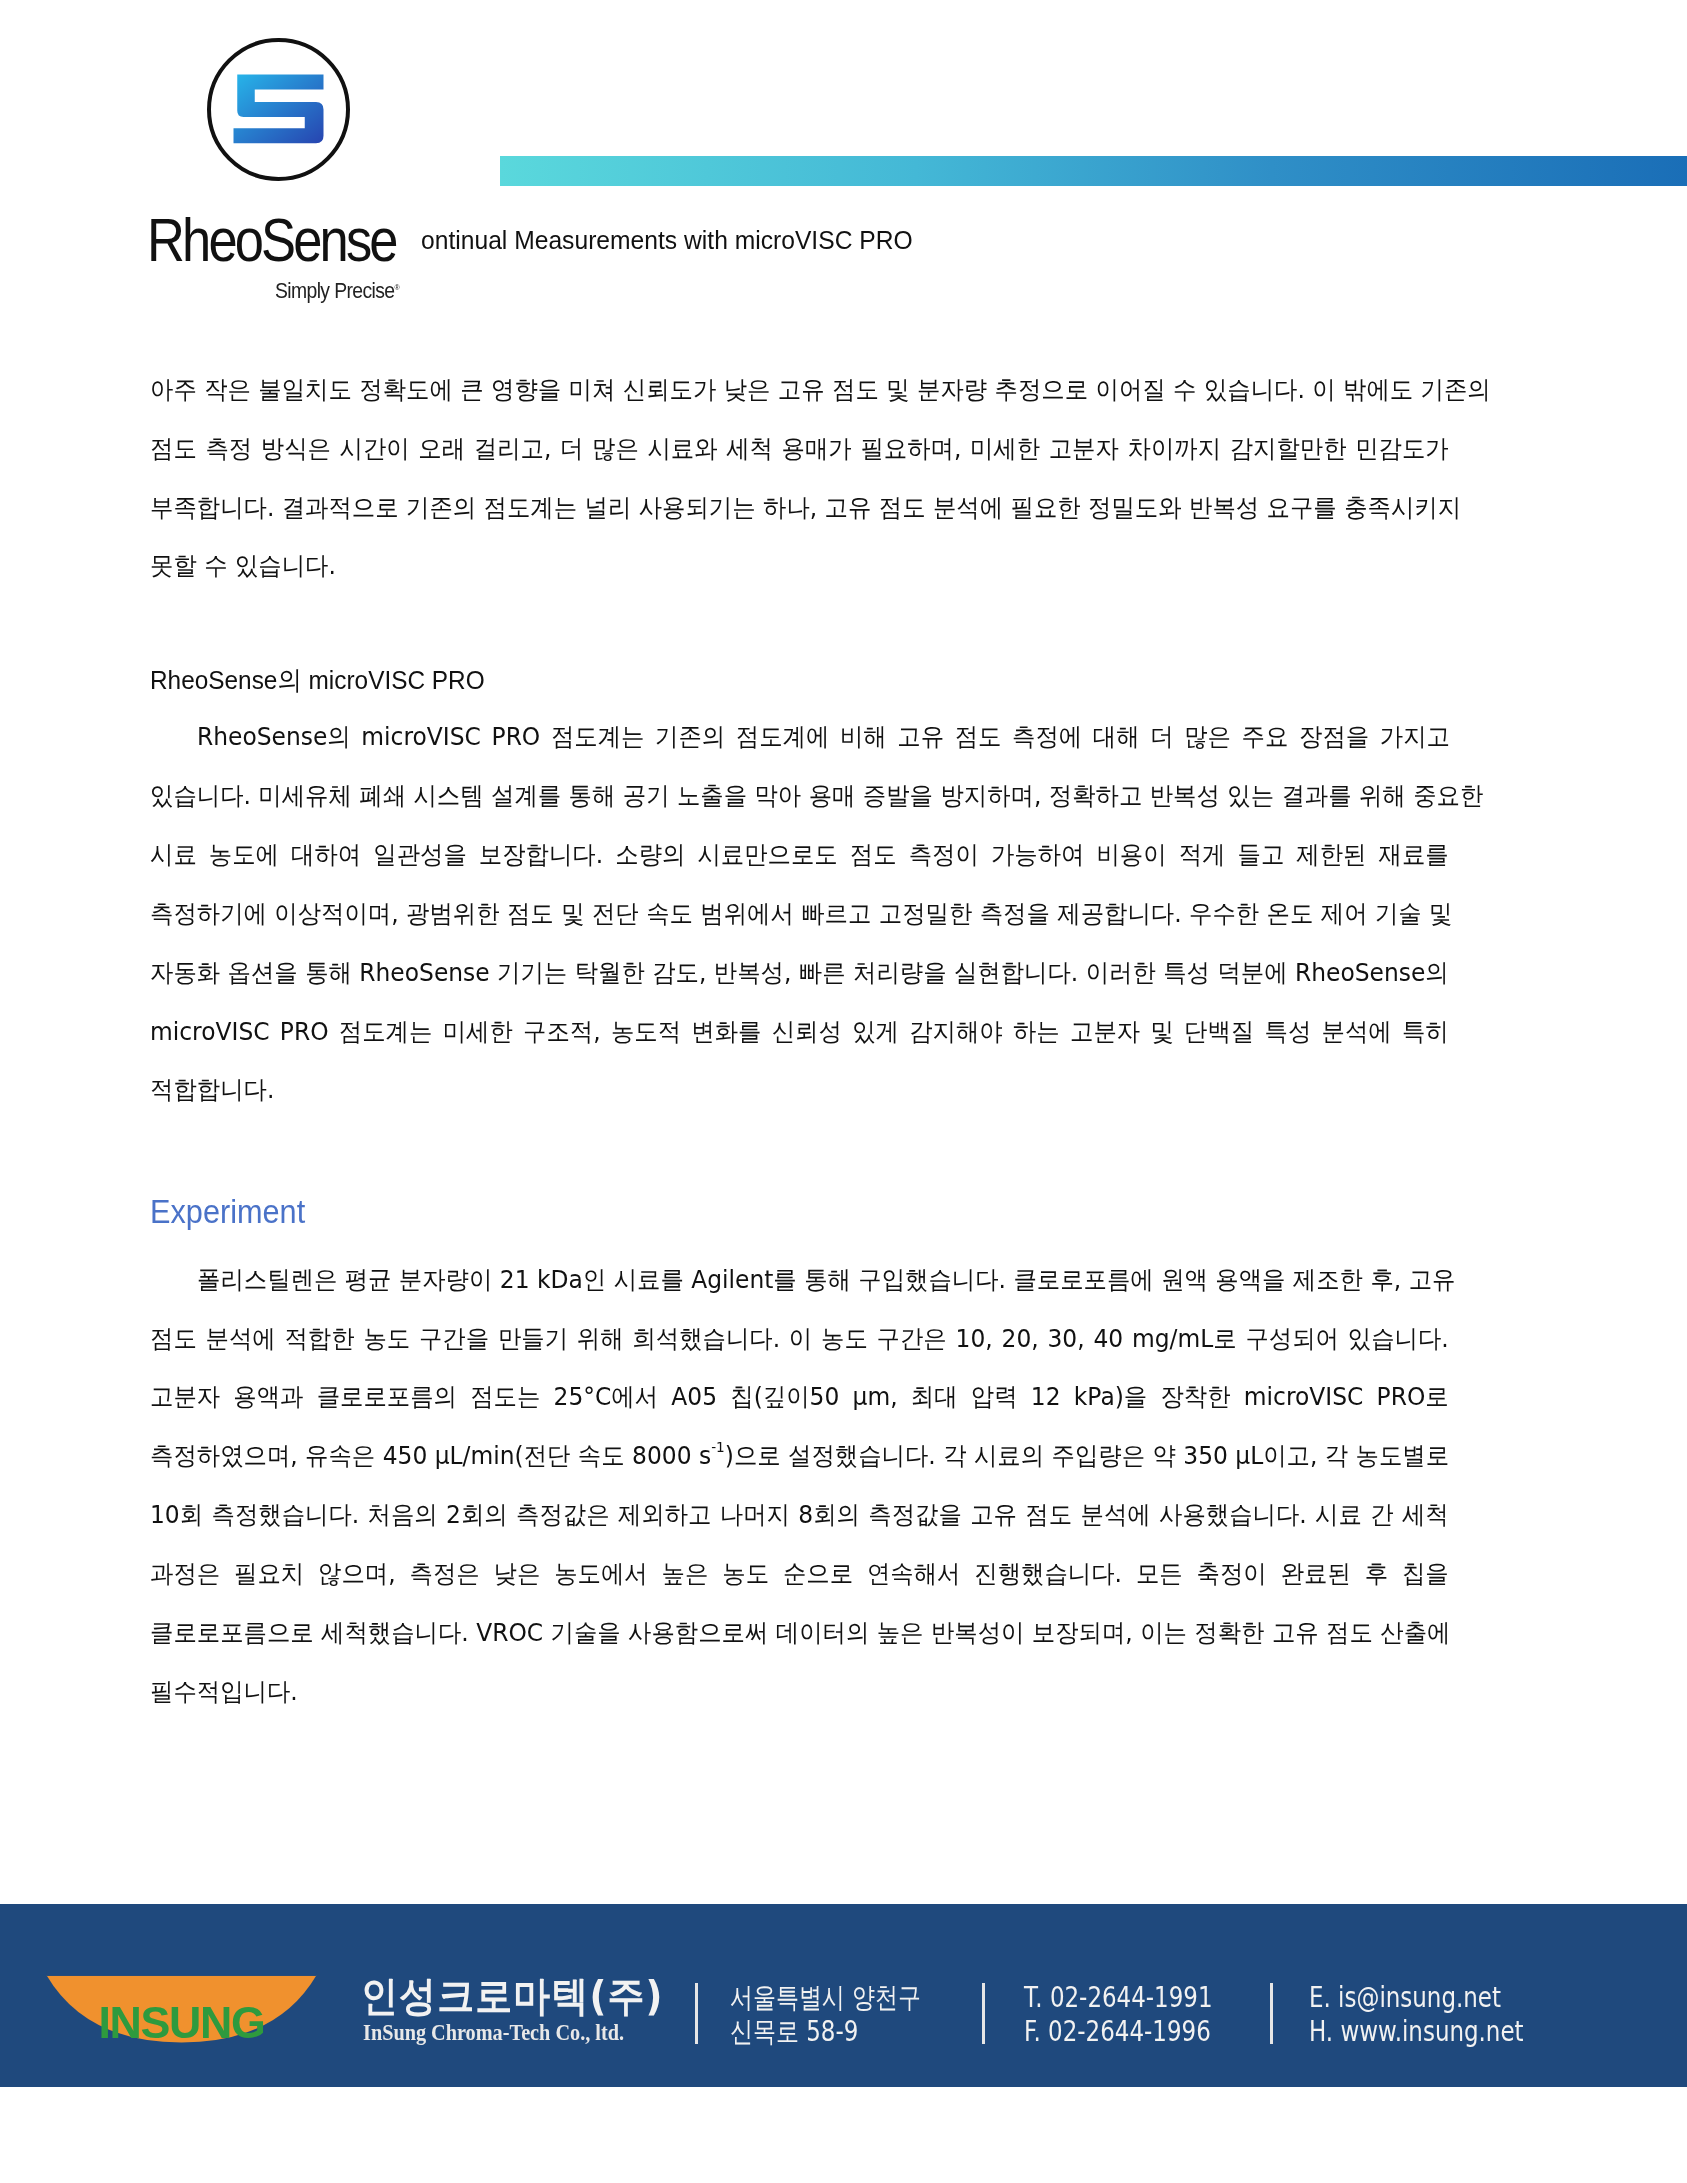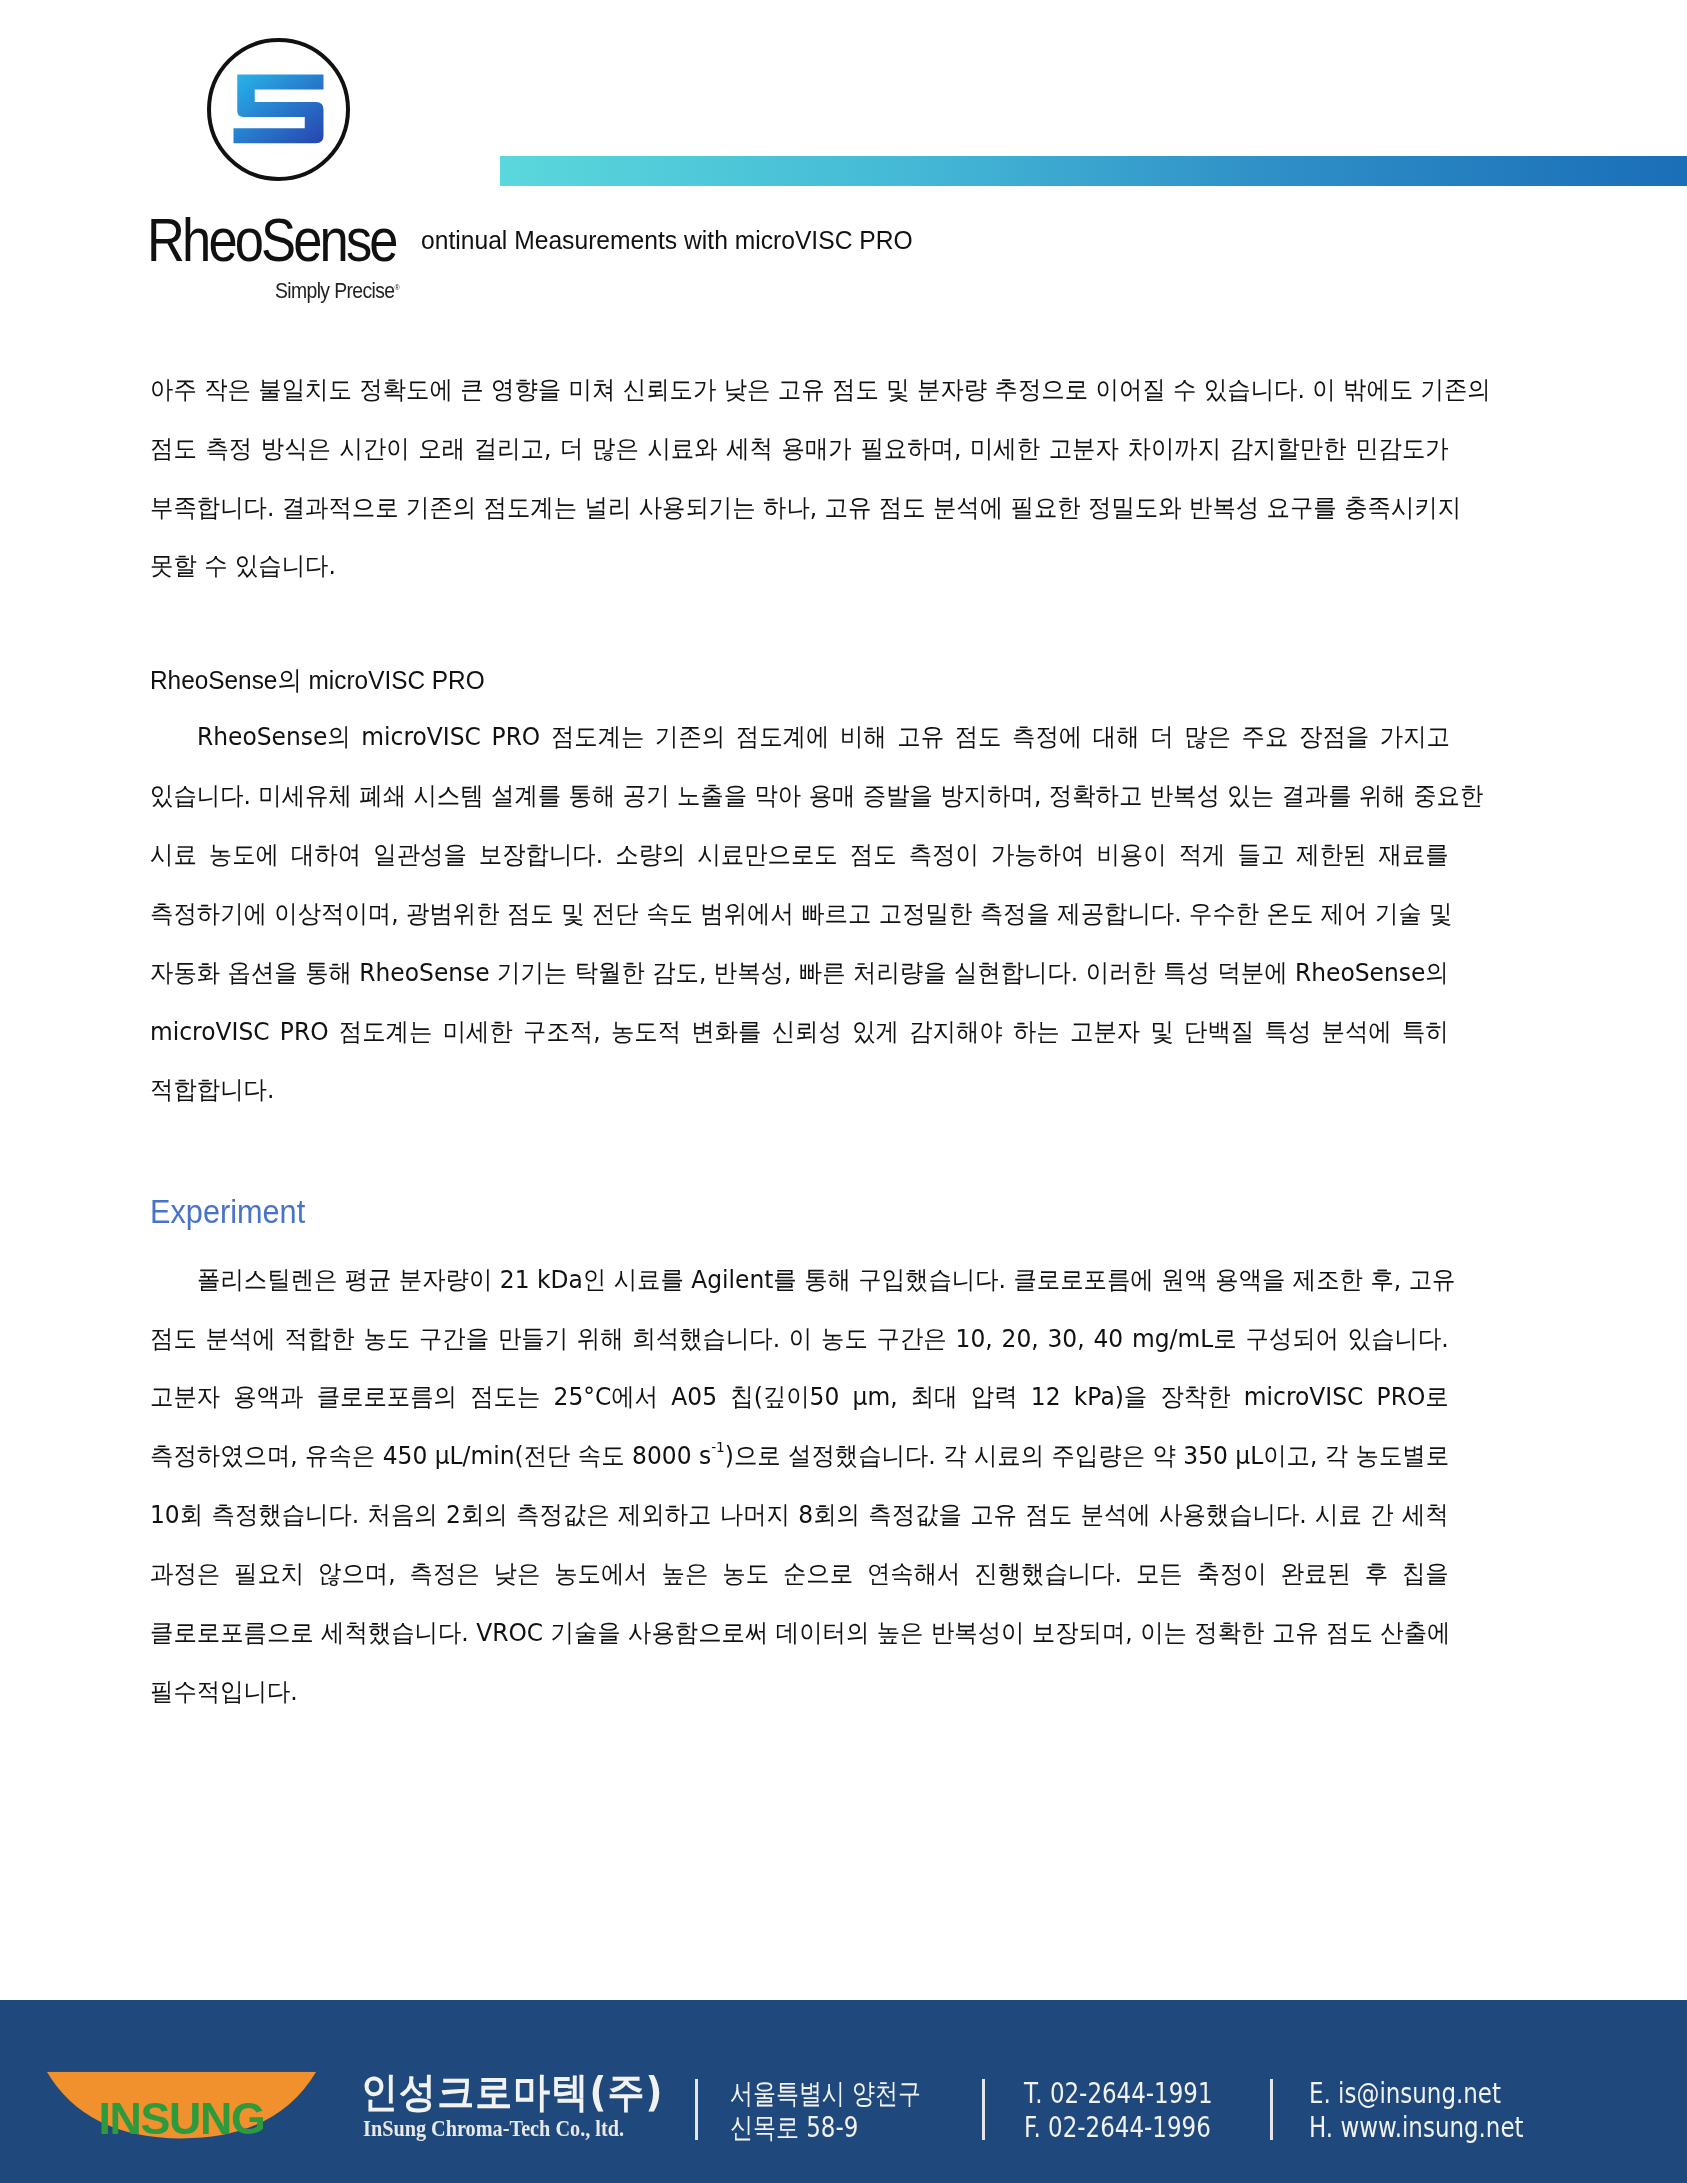--- a/index.html
+++ b/index.html
@@ -28,21 +28,21 @@
             transform: scaleX(0.935); transform-origin: left top; }
     .line.justify { text-align: justify; text-align-last: justify; }
     .line.indent { left: 197px; width: 1340px; }
     .subhead { position: absolute; left: 150px; font-size: 26.5px; color: #111; white-space: nowrap;
                font-family: "Liberation Sans", sans-serif; transform: scaleX(0.92); transform-origin: left top; }
     .section-title { position: absolute; left: 150px; font-size: 33px; color: #4a72c8;
                      font-family: "Liberation Sans", sans-serif; transform: scaleX(0.93); transform-origin: left top; }
     sup.sm { font-size: 14.6px; vertical-align: top; line-height: 1; }
 
     
-    .footer { position: absolute; left: 0; top: 2000px; width: 1687px; height: 183px; background: #1f497d; }
+    .footer { position: absolute; left: 0; top: 1904px; width: 1687px; height: 183px; background: #1f497d; }
     .insung-logo { position: absolute; left: 46px; top: 66px; width: 271px; height: 79px; }
     .company-ko { position: absolute; left: 361px; top: 65px; font-size: 41px; color: #f2f2f2;
                   font-family: "DejaVu Sans", sans-serif; font-weight: bold; letter-spacing: 1.3px; white-space: nowrap;
                   transform: scaleX(0.9); transform-origin: left top; }
     .company-en { position: absolute; left: 363px; top: 116px; font-size: 22.5px; color: #e8e8e8;
                   font-family: "Liberation Serif", serif; font-weight: bold; white-space: nowrap;
                   transform: scaleX(0.9); transform-origin: left top; }
     .vsep { position: absolute; top: 79px; width: 2.6px; height: 61px; background: #e6e6e6; }
     .ftxt { position: absolute; font-size: 28px; color: #f2f2f2; white-space: nowrap; line-height: 34px;
             font-family: "DejaVu Sans", sans-serif; transform: scaleX(0.82); transform-origin: left top; }

